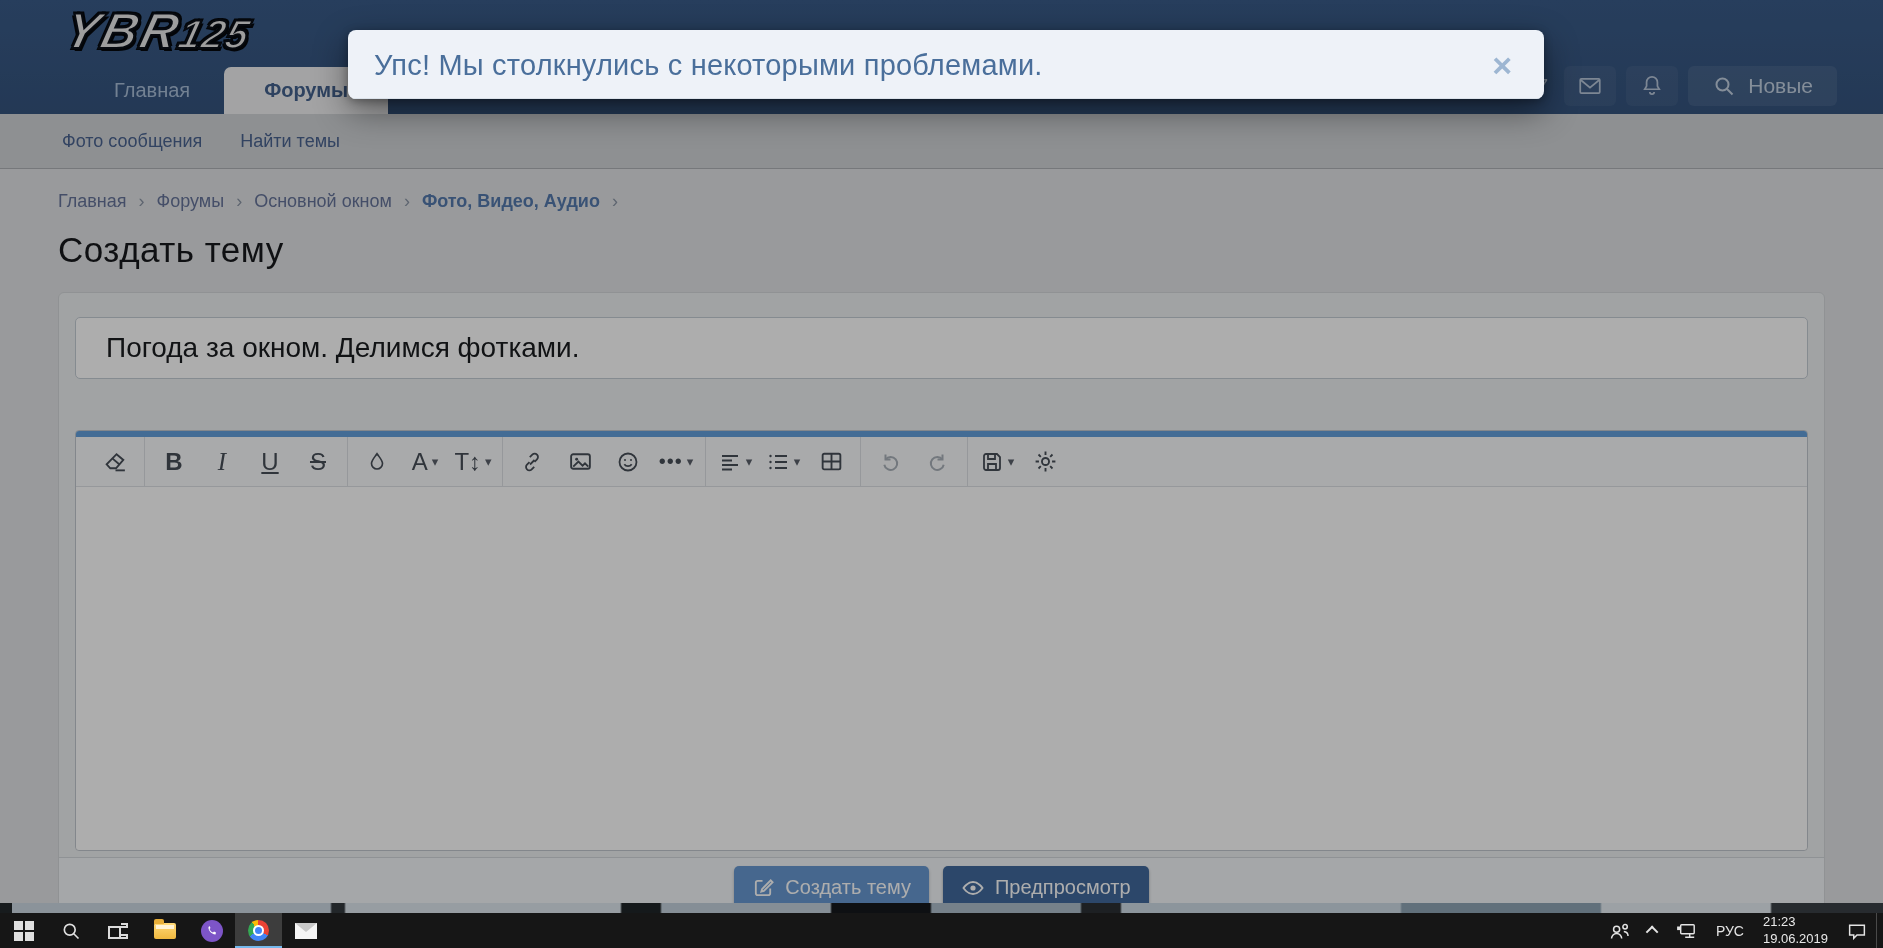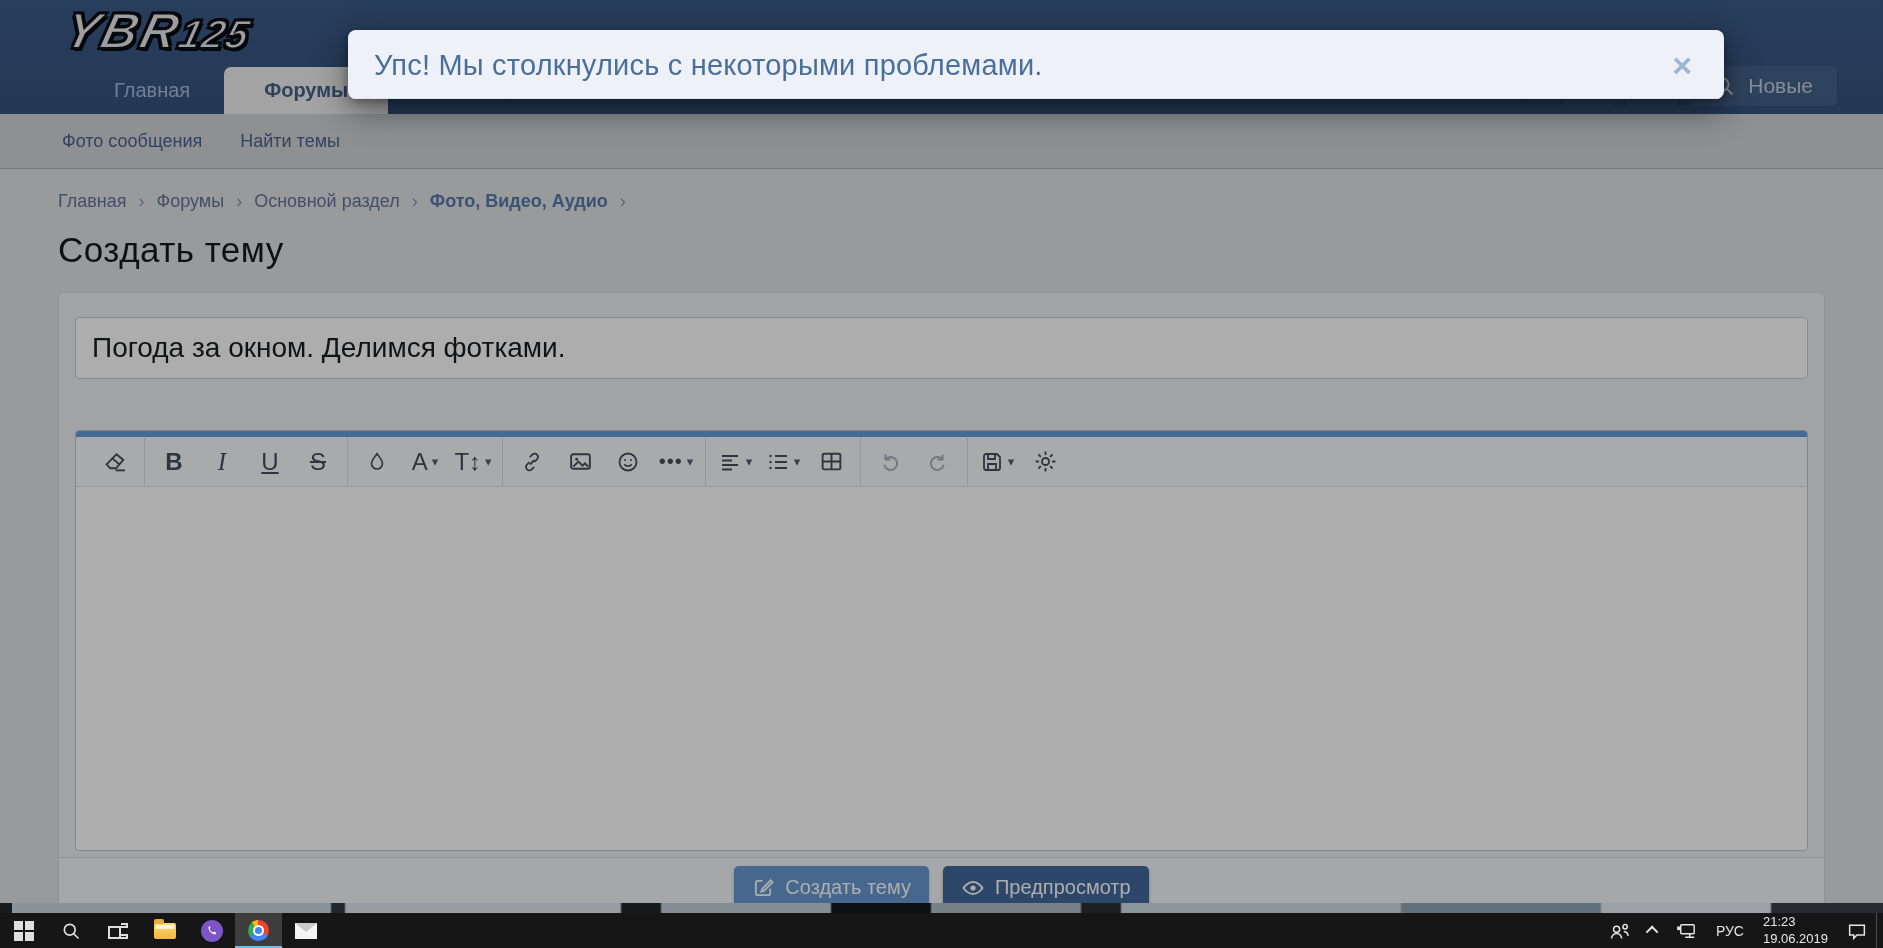--- a/index.html
+++ b/index.html
@@ -34,21 +34,21 @@
   
   .content { padding:0 58px; }
   .breadcrumb { display:flex; align-items:center; gap:12px; margin-top:22px; font-size:18px; }
   .breadcrumb .crumb { color:#66749a; cursor:pointer; }
   .breadcrumb .crumb.current { color:#5479ad; font-weight:bold; }
   .breadcrumb .sep { color:#8b95a6; font-size:18px; }
   h1.page-title { margin-top:18px; font-size:35px; font-weight:500; color:#17191c; letter-spacing:0.5px; }
 
   .form-block { margin-top:22px; background:#edf0f2; border:1px solid #d4d7da; border-radius:6px 6px 0 0; }
   .form-body { padding:24px 16px 0 16px; }
-  .title-input { width:100%; height:62px; font-family:inherit; font-size:28px; color:#1a1c1f; padding:0 16px;
+  .title-input { width:100%; height:62px; font-family:inherit; font-size:28px; color:#1a1c1f; padding:0 30px;
                  background:#ffffff; border:1px solid #c5cdd5; border-radius:5px; outline:none; }
 
   .editor { margin-top:51px; border:1px solid #c2c8ce; border-radius:4px; background:#fff; }
   .editor-focusbar { height:6px; background:#64a0dc; border-radius:3px 3px 0 0; }
   .toolbar { display:flex; align-items:stretch; height:50px; background:#fafbfc; border-bottom:1px solid #dde1e5; padding:0 10px; }
   .tgroup { display:flex; align-items:center; gap:6px; padding:0 8px; }
   .tgroup + .tgroup { border-left:1px solid #dde1e5; }
   .tbtn { min-width:42px; height:40px; display:flex; align-items:center; justify-content:center; gap:3px;
           color:#474e58; border-radius:4px; cursor:pointer; font-size:23px; }
   .tbtn.disabled { color:#aab2ba; cursor:default; }
@@ -70,21 +70,21 @@
   .btn.dark { background:#41699c; box-shadow:0 2px 3px rgba(0,0,0,0.3); }
 
   
   .photo-strip { position:absolute; left:0; bottom:0; width:100%; height:10px;
     background:linear-gradient(90deg,#23282c 0 12px,#cdd9e3 12px 330px,#33383d 332px 344px,#dfe8ef 346px 620px,
       #202528 622px 660px,#c4d2dd 662px 830px,#16191c 832px 930px,#aebfcc 932px 1080px,#2b3034 1082px 1120px,
       #cfdce6 1122px 1400px,#8fa5b5 1402px 1600px,#e6eef4 1602px 1770px,#3a4046 1772px 1883px); }
 
   
   .dim { position:absolute; inset:0; background:rgba(0,0,0,0.32); z-index:50; }
-  .modal { position:absolute; left:348px; top:30px; width:1376px; z-index:60; border-radius:8px; overflow:hidden;
+  .modal { position:absolute; left:348px; top:30px; width:1196px; z-index:60; border-radius:8px; overflow:hidden;
            box-shadow:0 12px 34px rgba(0,0,0,0.45), 0 2px 8px rgba(0,0,0,0.3); }
   .modal-header { background:#eef2f8; padding:18px 26px 16px 26px; display:flex; align-items:center; justify-content:space-between;
                   border-bottom:1px solid #dbe2ea; }
   .modal-title { font-size:29px; color:#4a6f9b; font-weight:500; letter-spacing:0.2px; }
   .modal-close { font-size:34px; line-height:1; color:#9db6d2; cursor:pointer; font-weight:bold; padding:0 6px; }
   .modal-body { background:#ffffff; padding:18px 26px 24px 26px; font-size:20px; color:#1b1d1f; }
 
   
   .taskbar { position:absolute; left:0; bottom:0; width:1883px; height:35px; background:#161616;
              display:flex; align-items:center; color:#e8e8e8; z-index:100; }
@@ -164,21 +164,21 @@
       <a>Фото сообщения</a>
       <a>Найти темы</a>
     </nav>
 
     <main class="content">
       <div class="breadcrumb">
         <span class="crumb">Главная</span>
         <span class="sep">›</span>
         <span class="crumb">Форумы</span>
         <span class="sep">›</span>
-        <span class="crumb">Основной раздел</span>
+        <span class="crumb">Основной окном</span>
         <span class="sep">›</span>
         <span class="crumb current">Фото, Видео, Аудио</span>
         <span class="sep">›</span>
       </div>
 
       <h1 class="page-title">Создать тему</h1>
 
       <div class="form-block">
         <div class="form-body">
           <input class="title-input" type="text" value="Погода за окном. Делимся фотками." style="">

